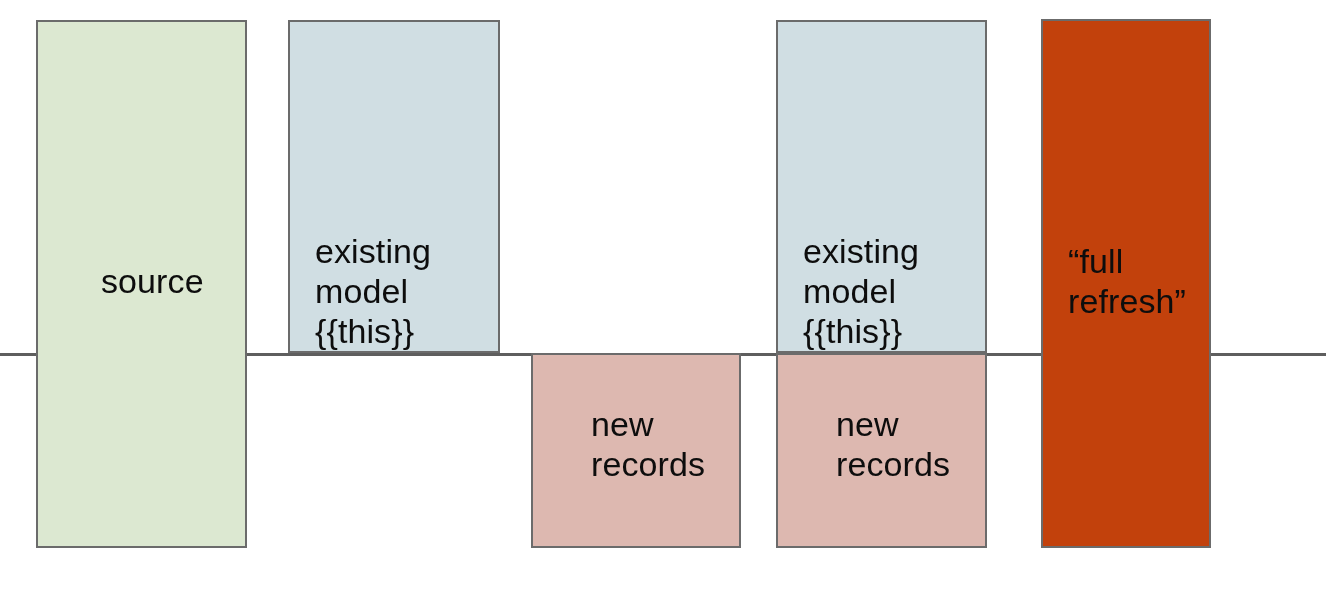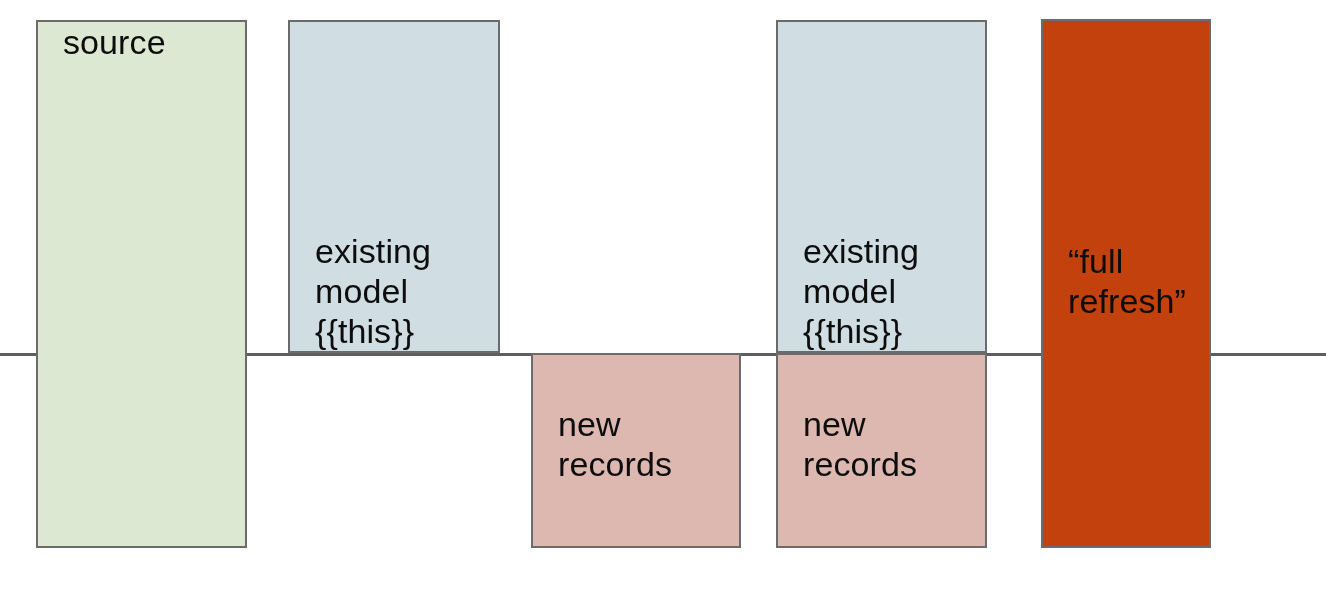--- a/index.html
+++ b/index.html
@@ -43,25 +43,25 @@
     line-height: 1.18;
     color: #0d0d0d;
     white-space: pre-line;
     padding-left: 25px;
     padding-right: 10px;
     letter-spacing: 0.1px;
   }
   
   .align-top   { justify-content: flex-end; }
   .align-top .label   { padding-top: 104px; }
-  .align-mid   { justify-content: flex-start; }
+  .align-mid   { justify-content: center; padding-left: 38px; }
   .align-mid .label   { padding-bottom: 6px; }
   .align-upper { justify-content: flex-start; }
   .align-upper .label { padding-top: 220px; }
-  .align-sub   { justify-content: flex-start; }
+  .align-sub   { justify-content: flex-start; padding-left: 33px; }
   .align-sub .label   { padding-top: 49px; }
 
   
   .blk-source  { }
   .blk-model   { }
   .blk-new     { }
   .blk-refresh { }
 </style>
 </head>
 <body>

